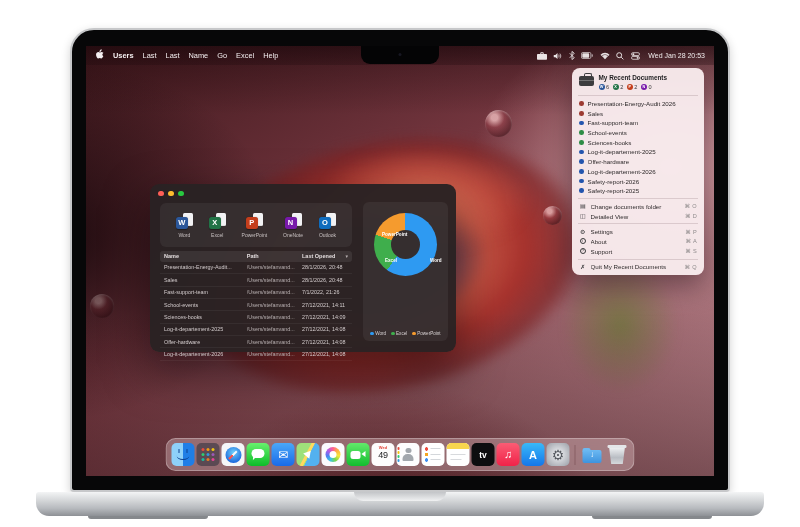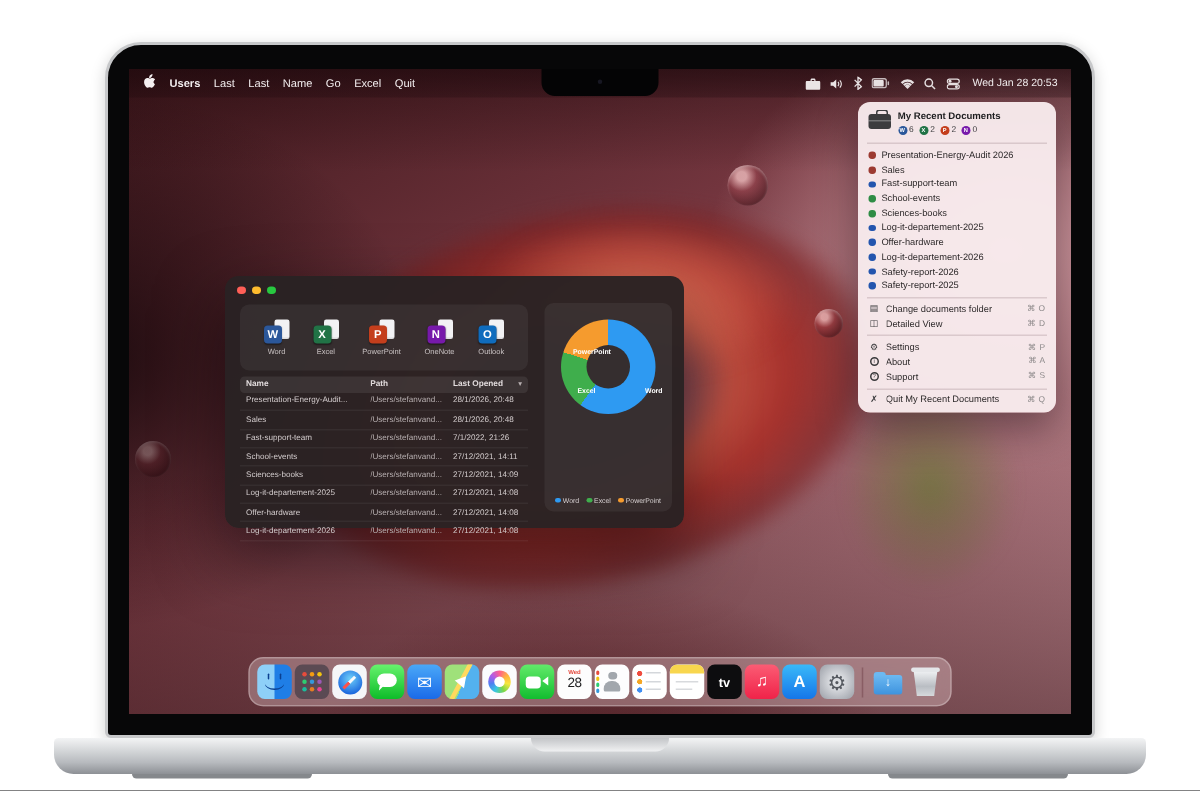--- a/index.html
+++ b/index.html
@@ -258,21 +258,21 @@
           <svg width="9" height="11" viewBox="0 0 12 14">
               <path fill="#f4eff0" d="M9.8 7.4c0-1.7 1.4-2.5 1.4-2.5S10.4 3.6 8.9 3.6c-1 0-1.8.6-2.3.6-.5 0-1.3-.6-2.2-.6C2.9 3.6 1.4 4.9 1.4 7.3c0 2.4 1.7 5 3 5 .6 0 1.1-.5 1.9-.5.8 0 1.2.5 1.9.5 1.3 0 2.6-2.4 2.9-3.3-.1 0-1.3-.5-1.3-1.6zM8.1 2.6c.6-.7.9-1.6.8-2.6-.8.1-1.7.6-2.2 1.3-.5.6-.9 1.5-.8 2.4.9.1 1.7-.4 2.2-1.1z"></path>
             </svg>
         </span>
         <span class="mb-item app">Users</span>
         <span class="mb-item">Last</span>
         <span class="mb-item">Last</span>
         <span class="mb-item">Name</span>
         <span class="mb-item">Go</span>
         <span class="mb-item">Excel</span>
-        <span class="mb-item">Quit</span>
+        <span class="mb-item">Help</span>
       </div>
       <div class="mb-right">
         <span>
           <svg width="10" height="8" viewBox="0 0 12 9">
               <path fill="#f4eff0" d="M4 2V1.2C4 .5 4.5 0 5.2 0h1.6C7.5 0 8 .5 8 1.2V2h2.8c.7 0 1.2.5 1.2 1.2v4.6c0 .7-.5 1.2-1.2 1.2H1.2C.5 9 0 8.5 0 7.8V3.2C0 2.5.5 2 1.2 2H4zm1-.8V2h2v-.8h-2z"></path>
             </svg>
         </span>
         <span>
           <svg width="9" height="8" viewBox="0 0 12 10">
               <path fill="#f4eff0" d="M1 3.5h2.2L6 1v8L3.2 6.5H1z"></path>
@@ -583,21 +583,21 @@
       <div class="di ic-photos">
           <span class="ph"></span>
           <span class="ph-c"></span>
         </div>
       <div class="di ic-facetime">
           <span class="ft-body"></span>
           <span class="ft-lens"></span>
         </div>
       <div class="di ic-calendar">
           <span class="cal-wd">Wed</span>
-          <span class="cal-day">28</span>
+          <span class="cal-day">49</span>
         </div>
       <div class="di ic-contacts">
           <span class="ct-head"></span>
           <span class="ct-body"></span>
           <span class="ct-tab"></span>
           <span class="ct-tab"></span>
           <span class="ct-tab"></span>
           <span class="ct-tab"></span>
         </div>
       <div class="di ic-reminders">

